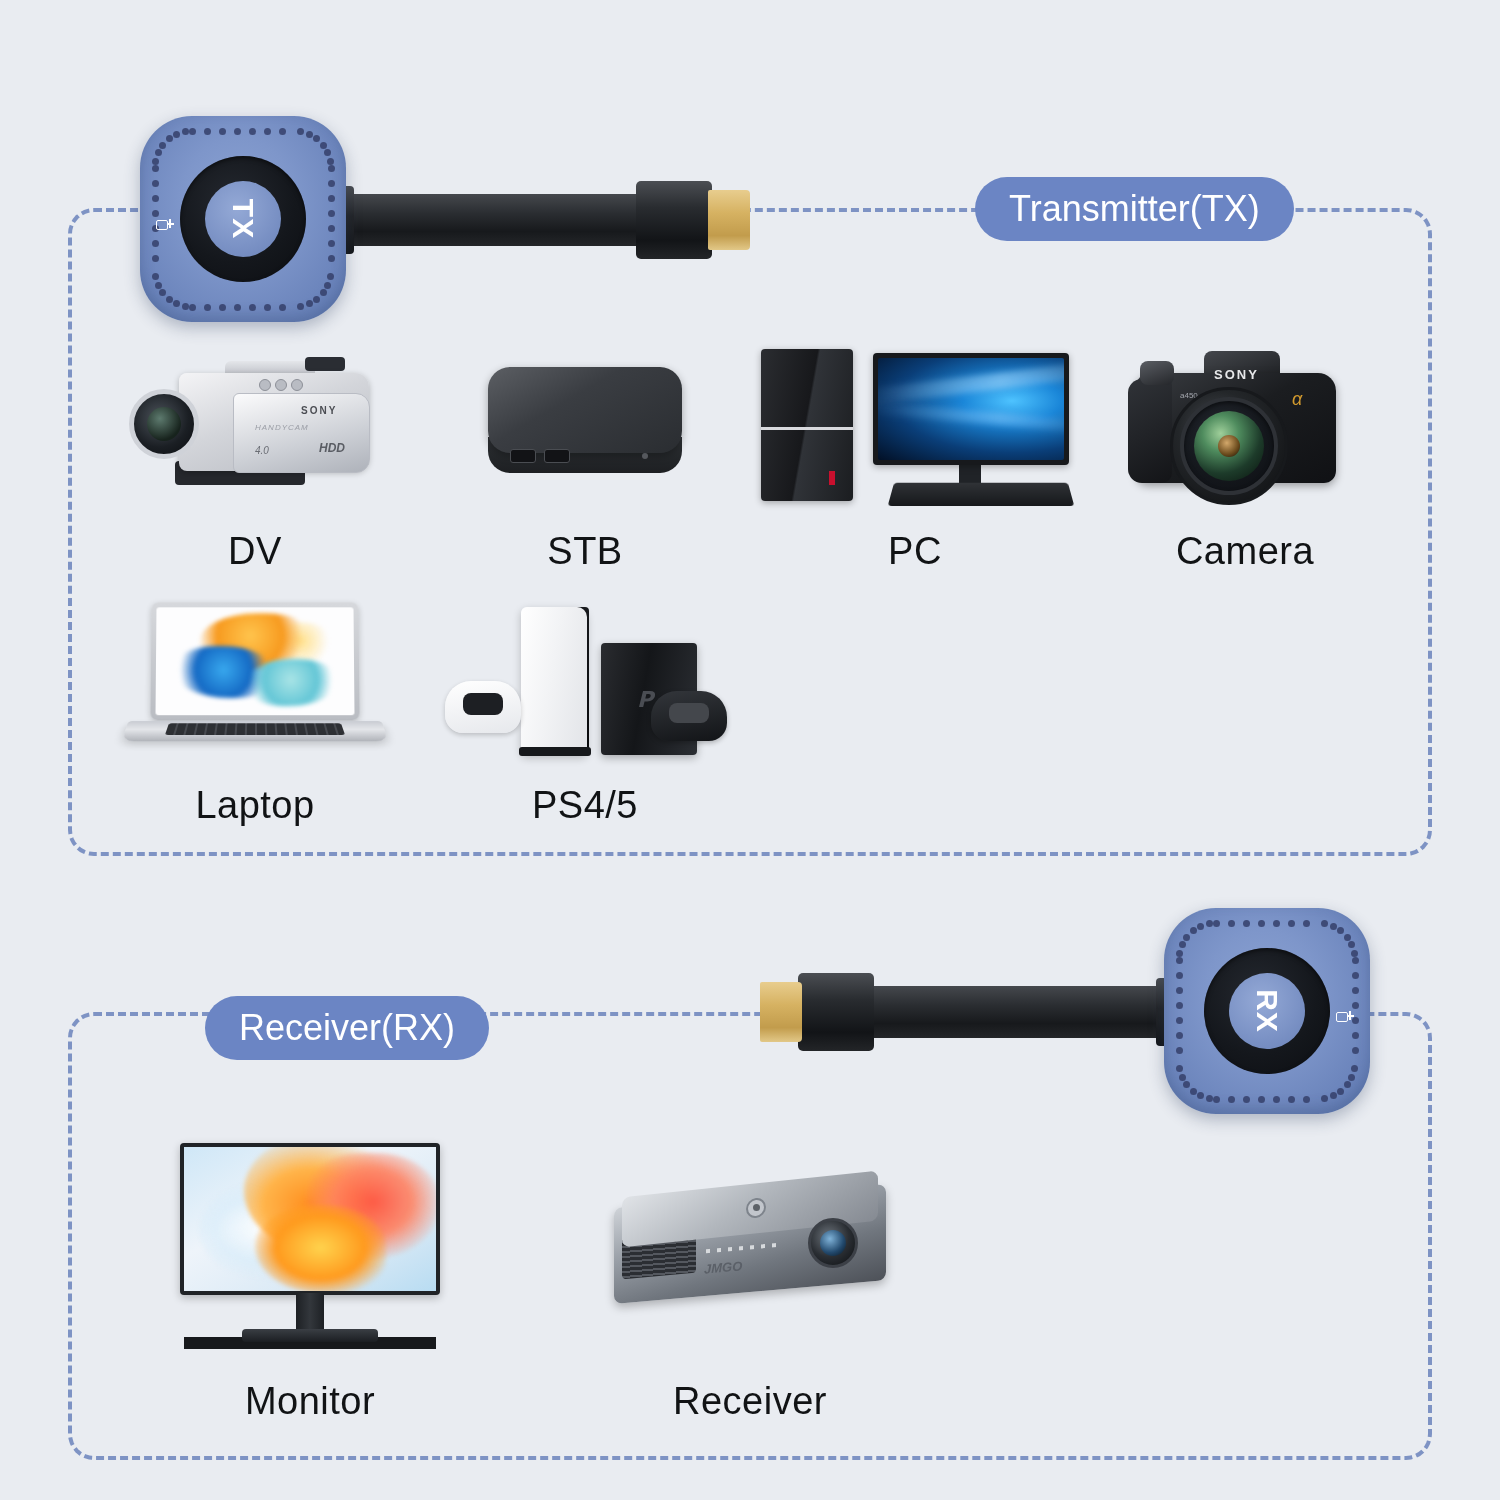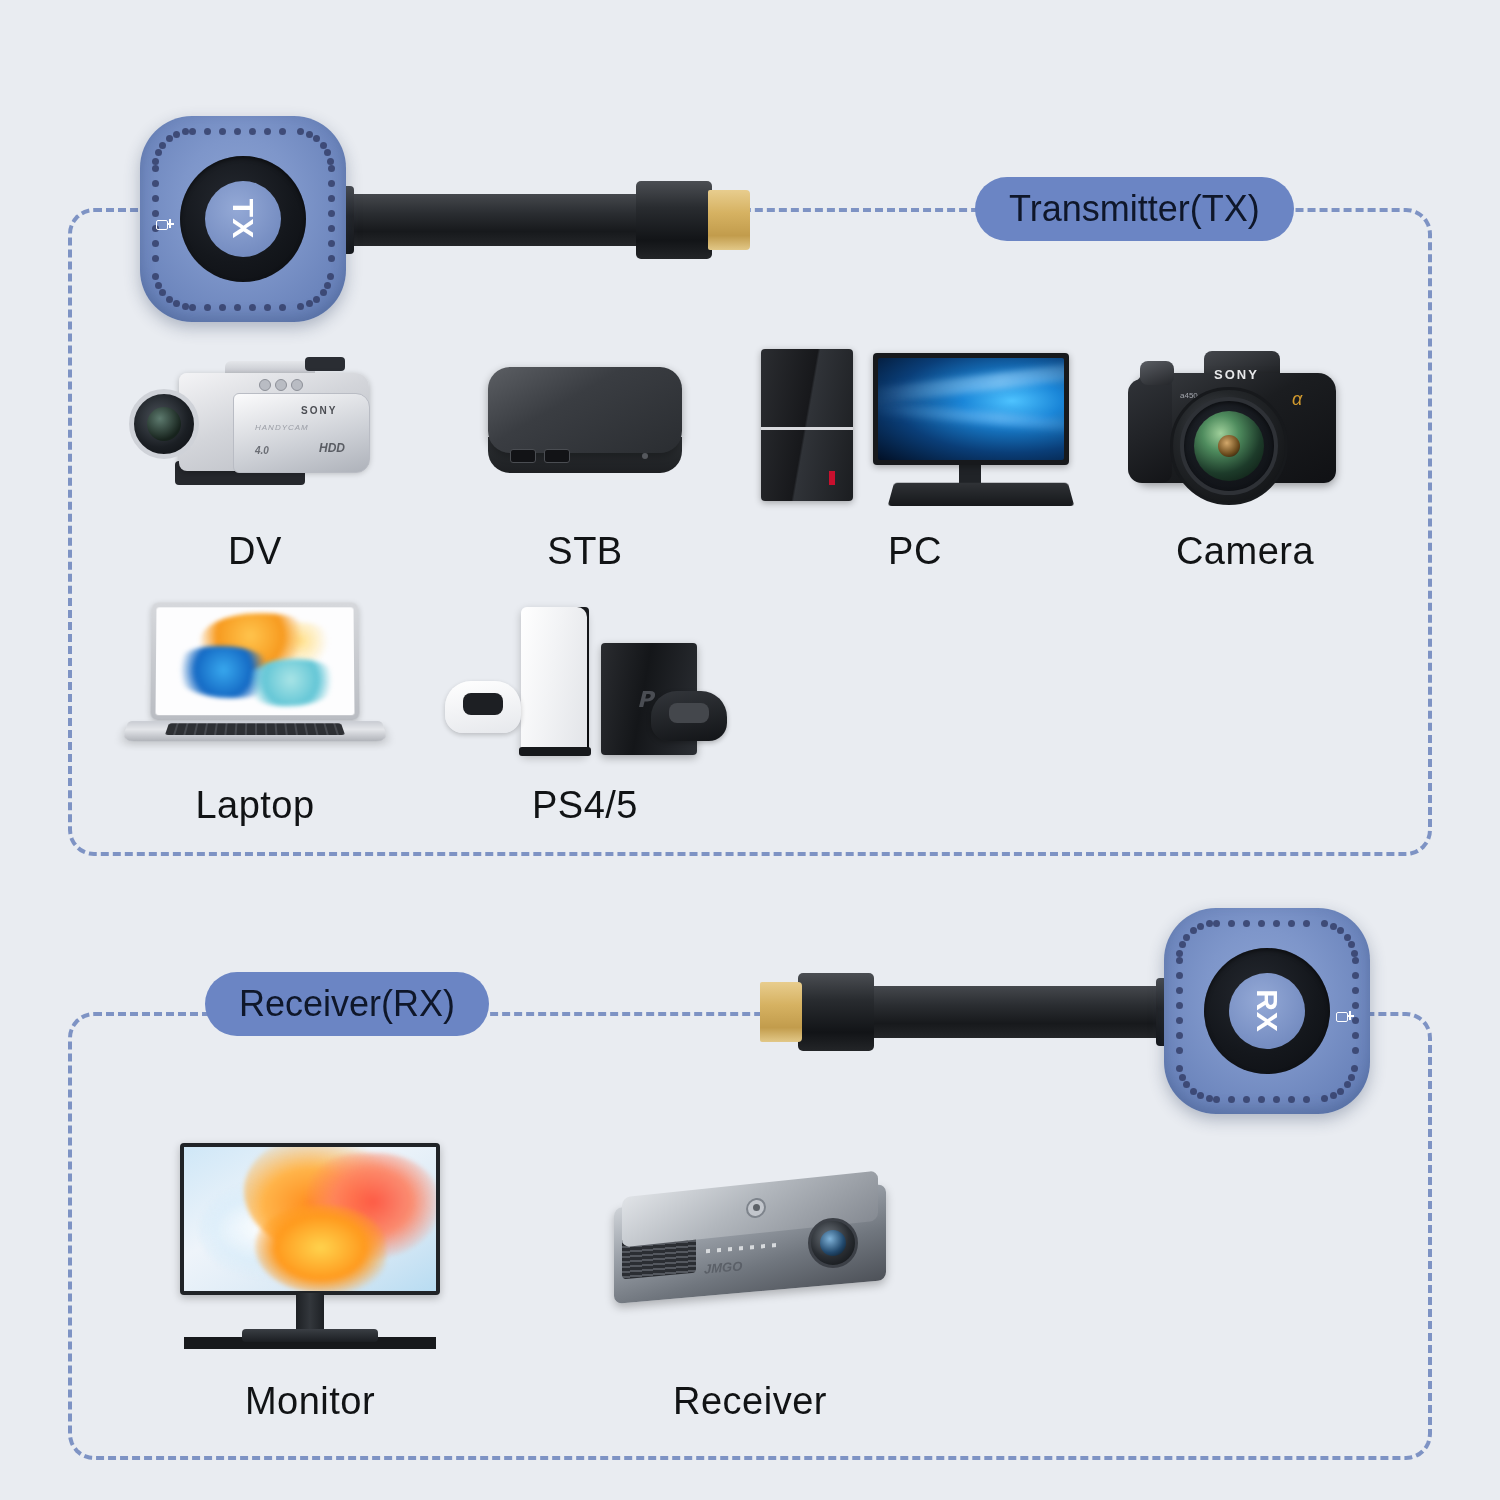--- a/index.html
+++ b/index.html
@@ -27,31 +27,31 @@
     border-radius:26px;
     box-sizing:border-box;
   }
   #panel-tx{left:68px;top:208px;width:1364px;height:648px;}
   #panel-rx{left:68px;top:1012px;width:1364px;height:448px;}
 
   
   .badge{
     position:absolute;
     background:#6b85c4;
-    color:#0f172a;
+    color:#ffffff;
     border-radius:40px;
     font-size:36px;
     display:flex;align-items:center;justify-content:center;
     padding:0 34px;
     height:64px;
     white-space:nowrap;
     z-index:6;
   }
   #badge-tx{left:975px;top:177px;}
-  #badge-rx{left:205px;top:972px;}
+  #badge-rx{left:205px;top:996px;}
 
   
   .grid{position:absolute;display:grid;}
   #grid-tx{
     left:90px;top:330px;width:1320px;
     grid-template-columns:repeat(4,1fr);
     grid-template-rows:240px 240px;
     row-gap:14px;
   }
   #grid-rx{
@@ -73,21 +73,21 @@
   
 
   
   .dv{position:relative;width:300px;height:150px;}
   .dv .body{position:absolute;left:74px;top:20px;width:190px;height:98px;border-radius:8px 14px 14px 8px;
     background:linear-gradient(160deg,#f4f4f6 0%,#d3d5da 45%,#b6b9c0 100%);box-shadow:0 2px 6px rgba(0,0,0,.25);}
   .dv .panelflap{position:absolute;left:128px;top:40px;width:135px;height:78px;border-radius:6px 14px 14px 6px;
     background:linear-gradient(165deg,#fbfbfc,#cdd0d6 60%,#aeb2ba);border:1px solid #b9bcc4;}
   .dv .sony{position:absolute;left:196px;top:52px;font-size:10px;letter-spacing:2px;color:#4b4d53;font-weight:bold;}
   .dv .handy{position:absolute;left:150px;top:70px;font-size:8px;letter-spacing:1px;color:#9b9ea6;font-style:italic;}
-  .dv .mp{position:absolute;left:150px;top:92px;font-size:10px;color:#6a6d74;font-weight:bold;font-style:italic;}
+  .dv .mp{position:absolute;left:150px;top:92px;font-size:10px;color:#6a6d74;font-weight:normal;font-style:italic;}
   .dv .hdd{position:absolute;left:214px;top:88px;font-size:12px;color:#5a5d64;font-weight:bold;font-style:italic;}
   .dv .lensbarrel{position:absolute;left:24px;top:36px;width:70px;height:70px;border-radius:50%;
     background:radial-gradient(circle at 42% 40%,#4c535b,#1b1f24 58%,#0a0c0f 100%);border:5px solid #cfd2d8;box-sizing:border-box;}
   .dv .lensglass{position:absolute;left:42px;top:54px;width:34px;height:34px;border-radius:50%;
     background:radial-gradient(circle at 38% 34%,#5d7a6e,#17231d 70%);}
   .dv .top{position:absolute;left:120px;top:8px;width:90px;height:18px;border-radius:6px;
     background:linear-gradient(180deg,#e4e6ea,#b5b8bf);}
   .dv .mic{position:absolute;left:200px;top:4px;width:40px;height:14px;border-radius:4px;background:#2a2d33;}
   .dv .foot{position:absolute;left:70px;top:108px;width:130px;height:24px;border-radius:4px;background:#26282d;}
   .dv .btn{position:absolute;top:26px;width:10px;height:10px;border-radius:50%;background:#b9bcc3;border:1px solid #8d9098;}

